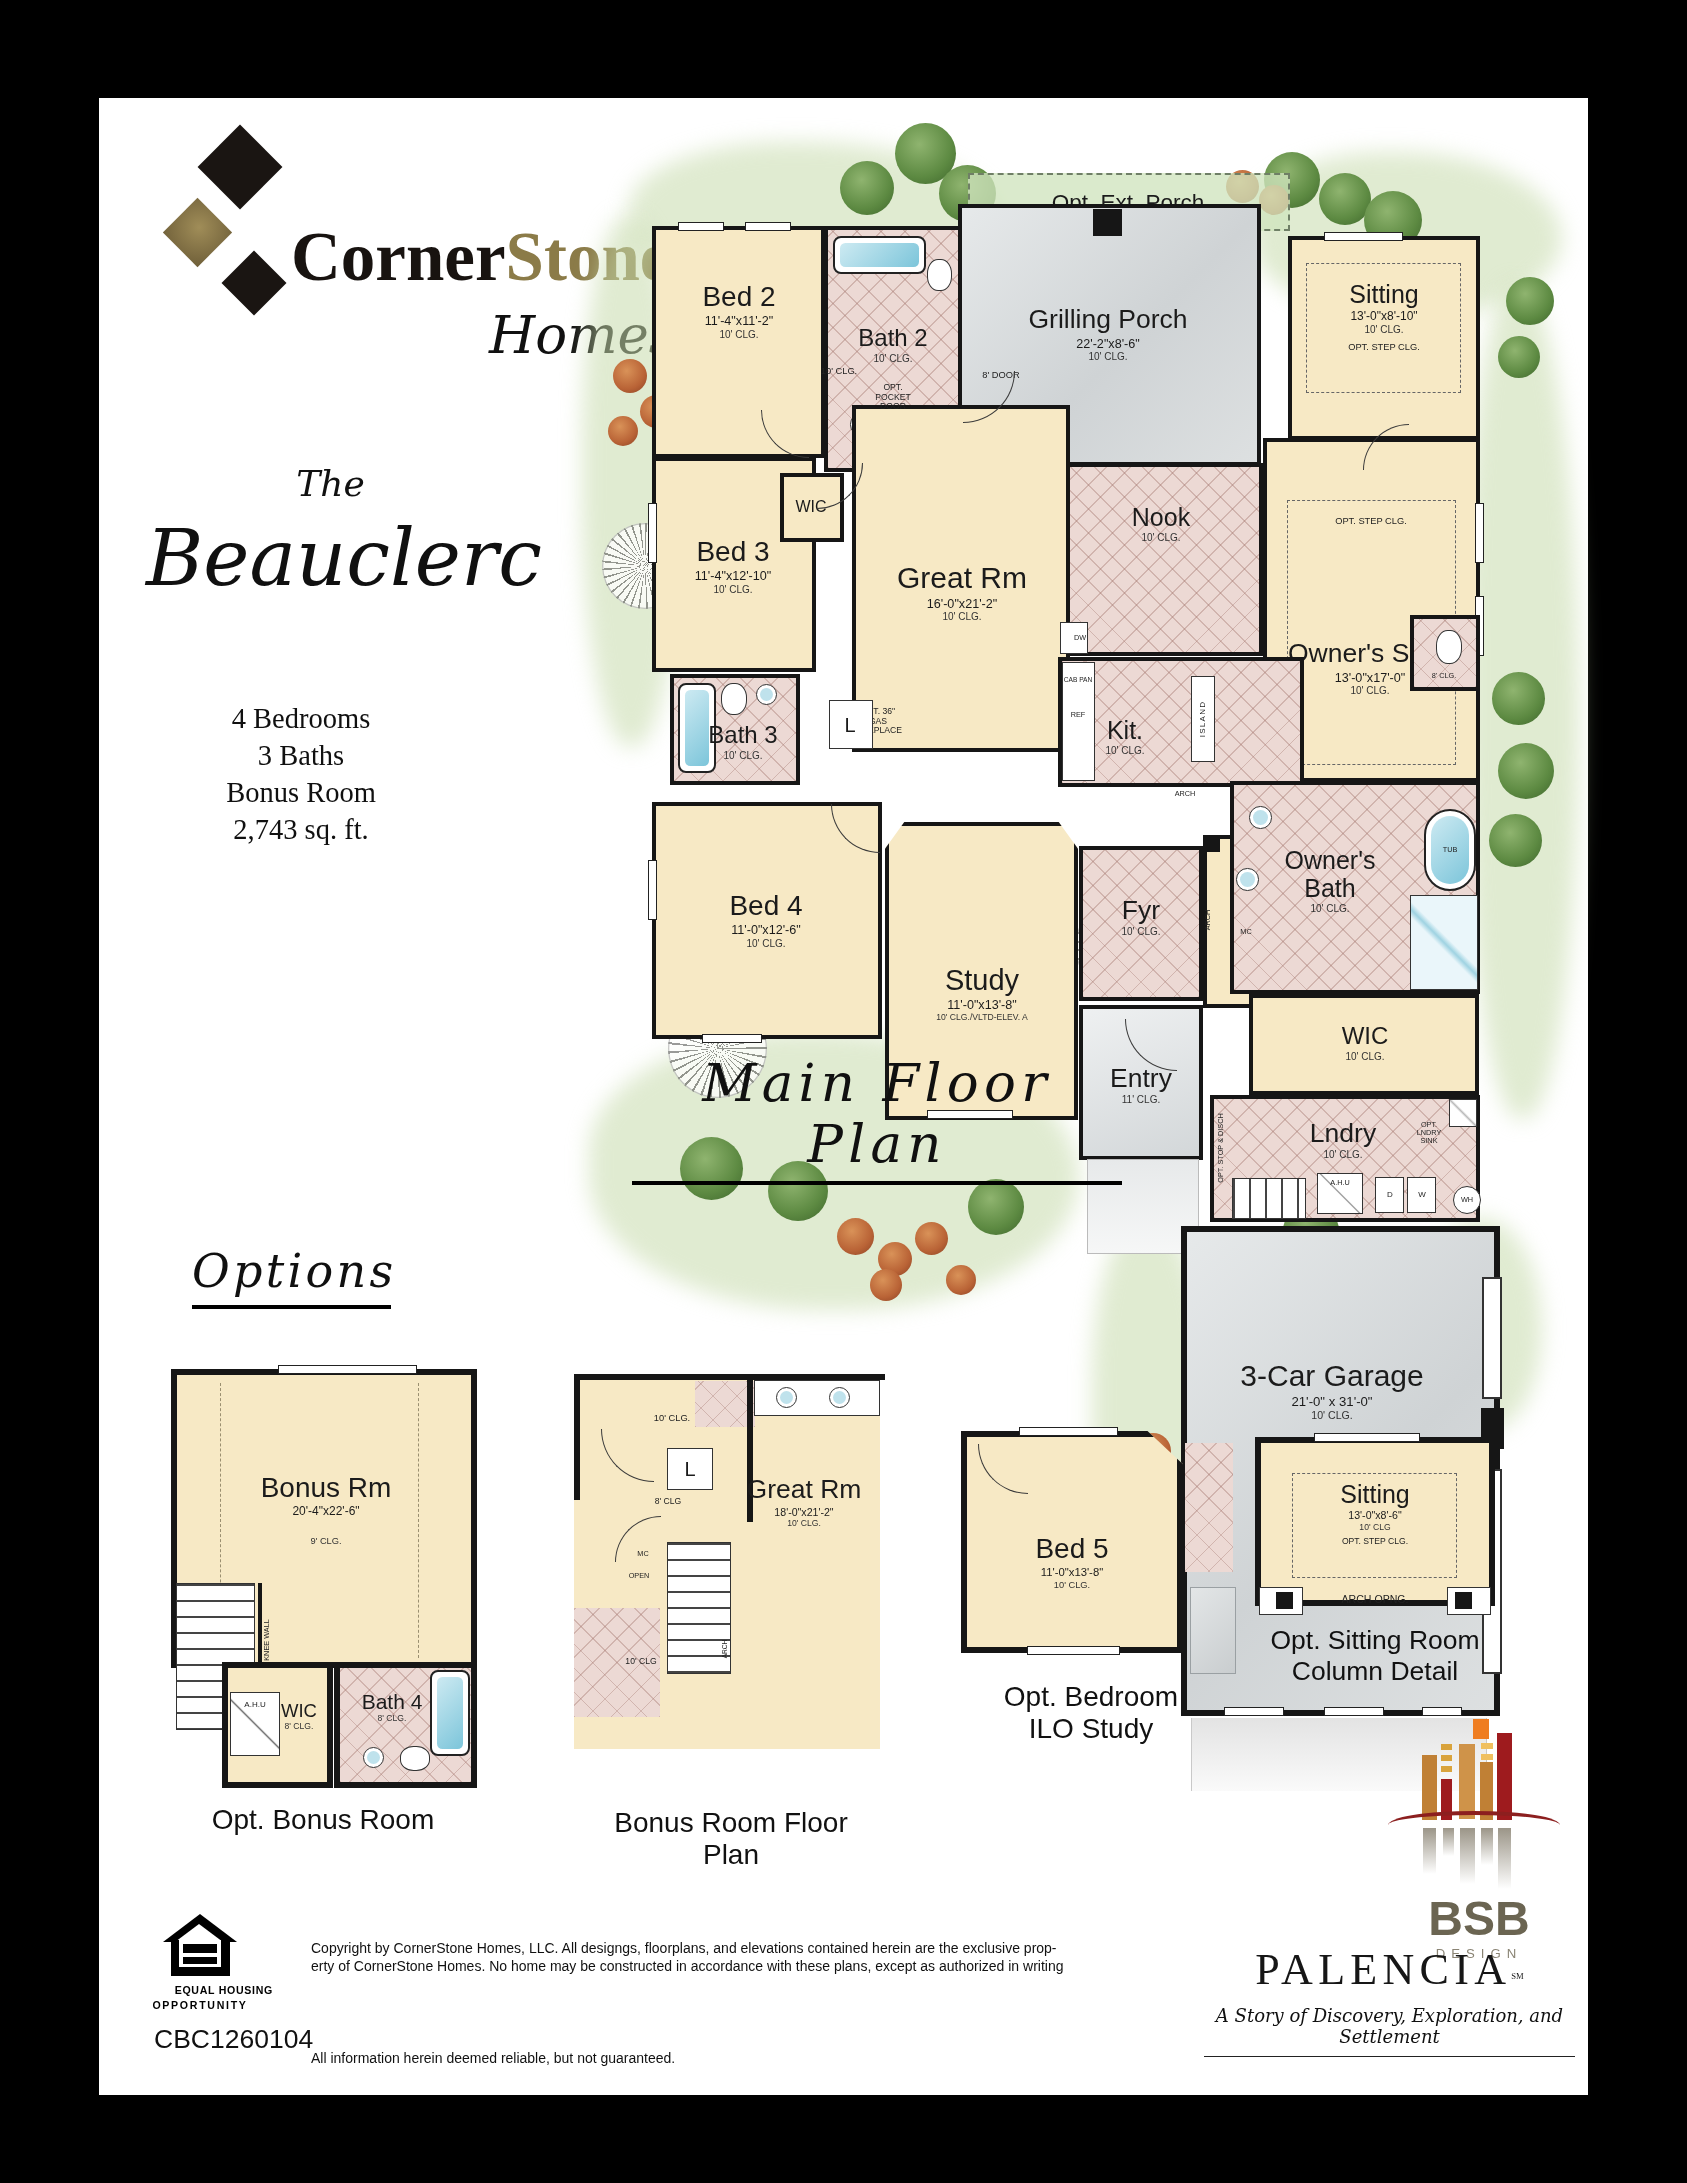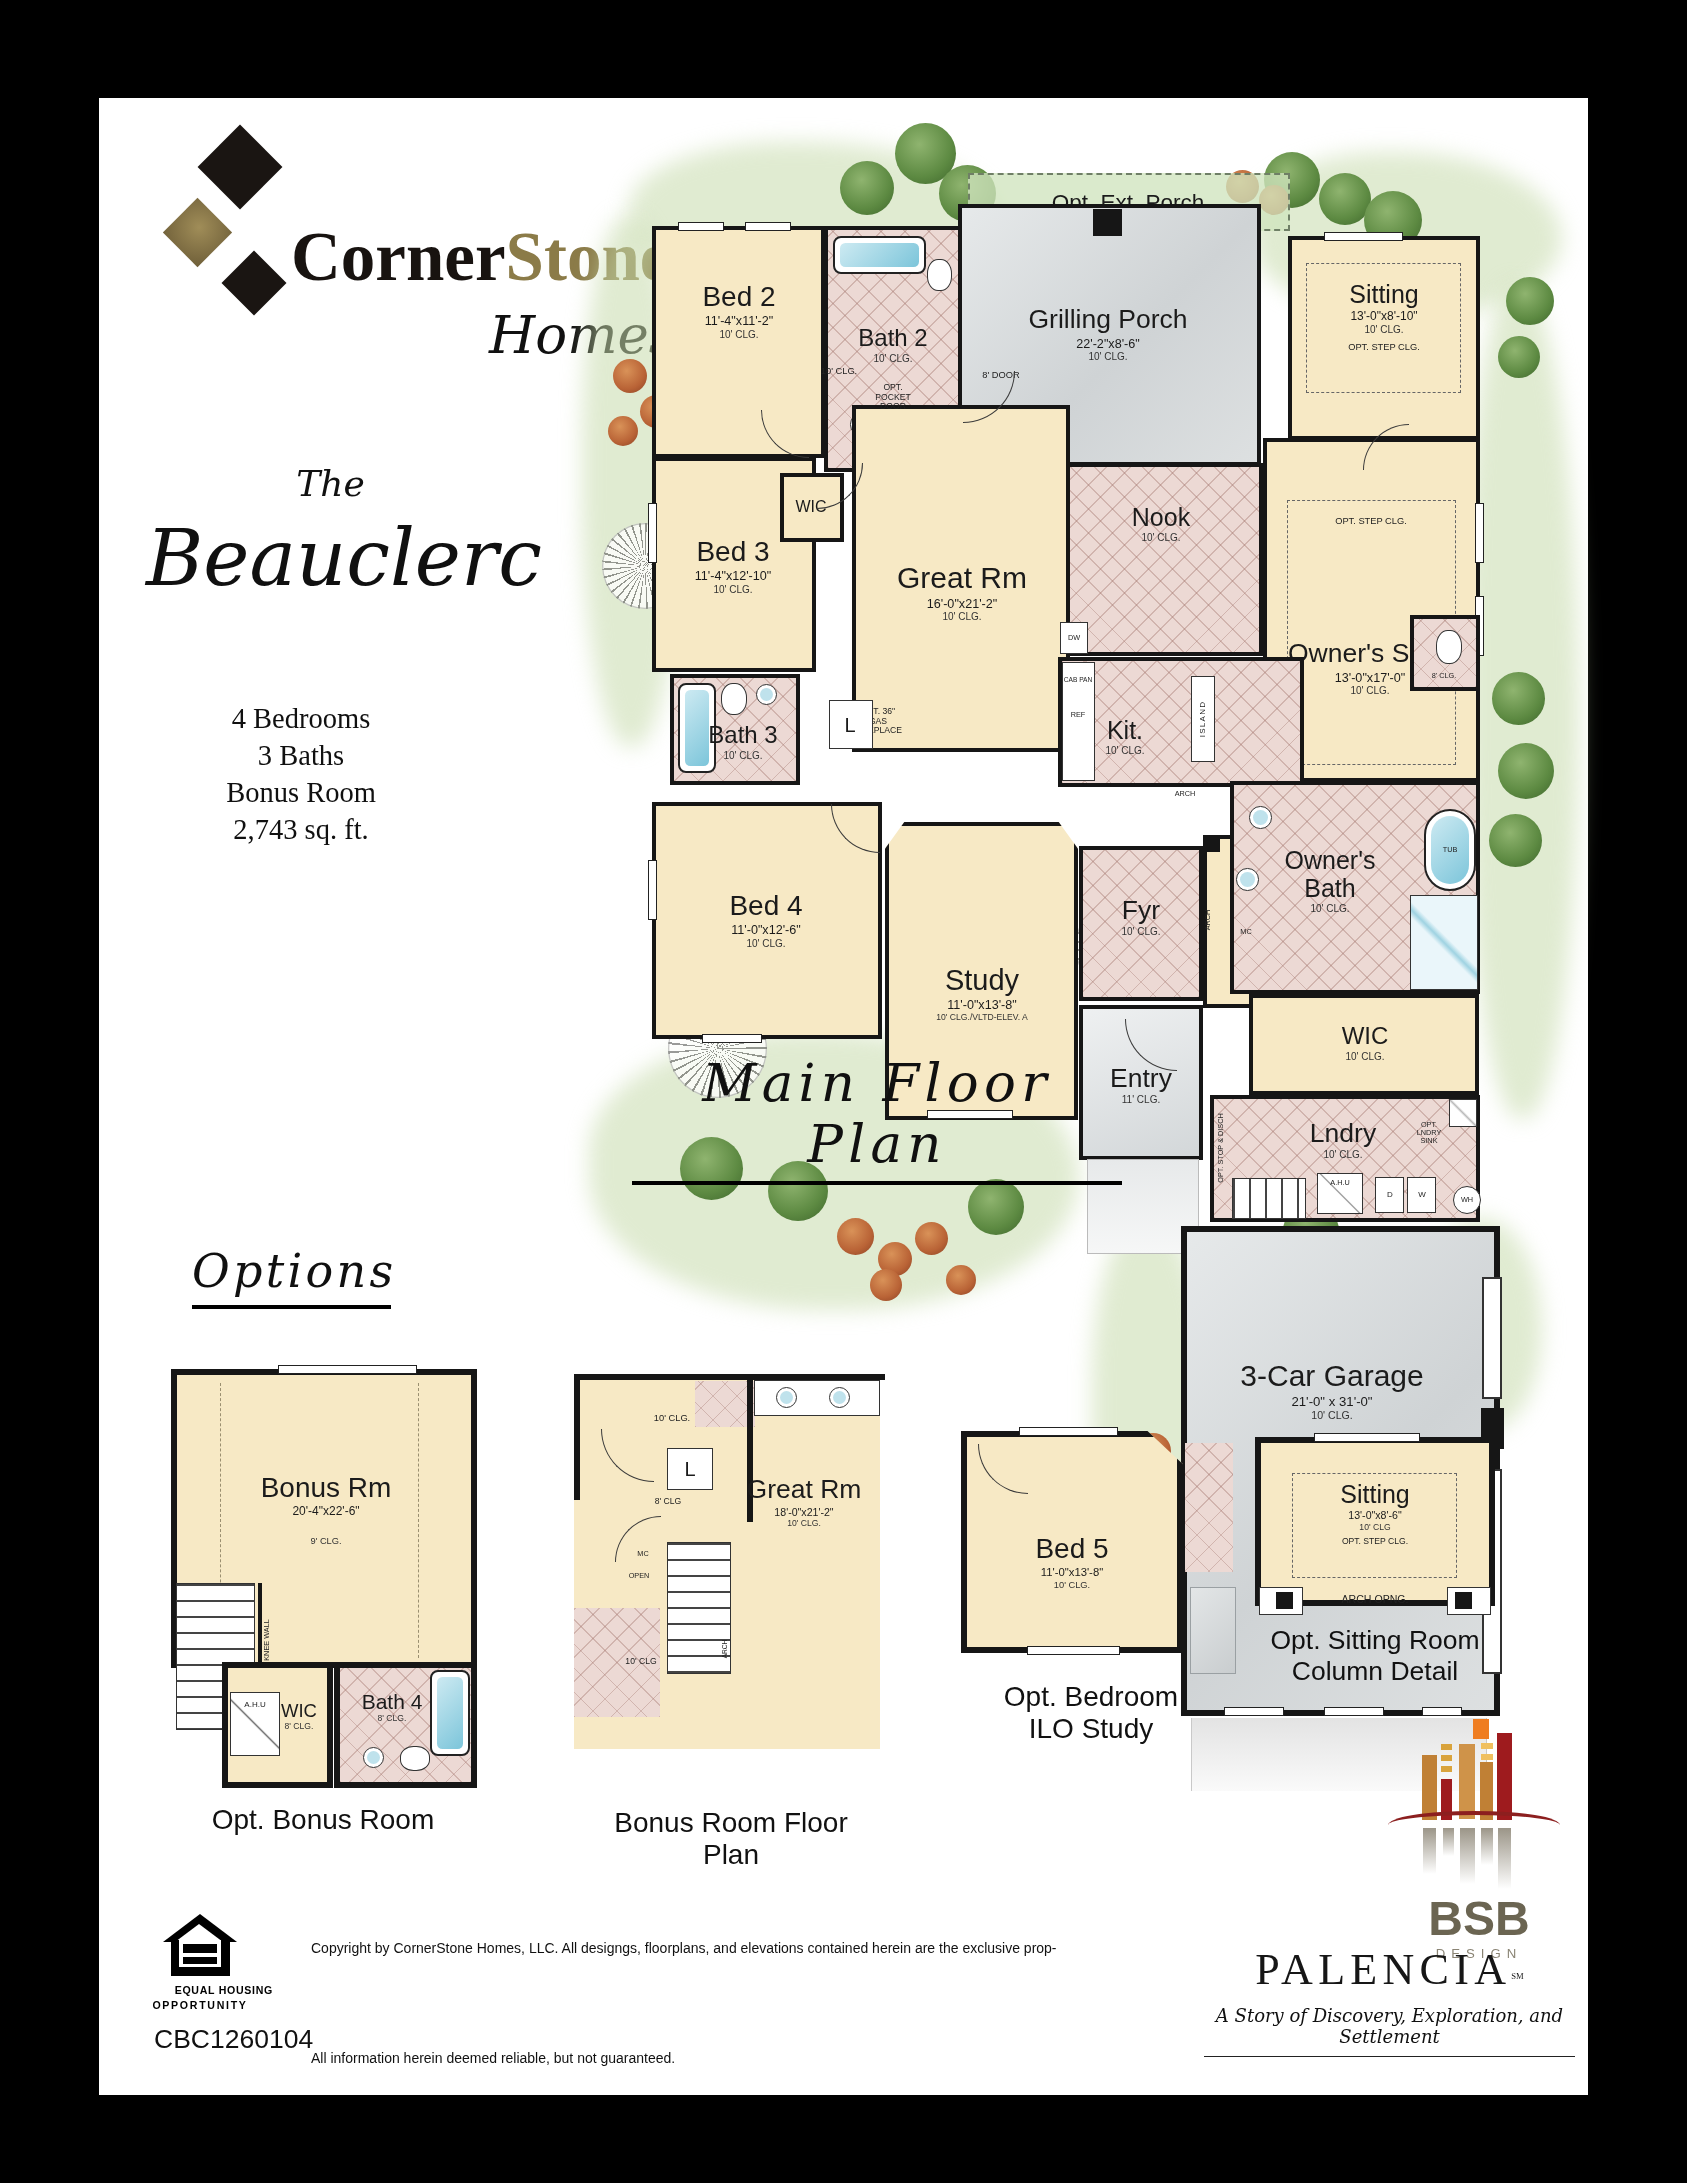--- a/index.html
+++ b/index.html
@@ -226,21 +226,21 @@
 </div>
 <div class="lbl" style="left:878px;top:721px;">
   <div class="tiny" style="font-size:8.6px;">OPT. 36"</div>
   <div class="tiny" style="font-size:8.6px;">GAS</div>
   <div class="tiny" style="font-size:8.6px;">FIREPLACE</div>
 </div>
 
 <div class="room tile" style="left:1058px;top:657px;width:246px;height:130px;"></div>
 <div class="whitebox" style="left:1060px;top:622px;width:28px;height:32px;"></div>
 <div class="lbl" style="left:1074px;top:638px;">
-    <div class="tiny" style="font-size:7.3px;">DW</div>
+    <div class="tiny" style="font-size:7.3px;padding-left:12px;">DW</div>
   </div>
 <div class="whitebox" style="left:1062px;top:662px;width:33px;height:119px;"></div>
 <div class="lbl" style="left:1078px;top:680px;">
     <div class="tiny" style="font-size:6.6px;">CAB PAN</div>
   </div>
 <div class="lbl" style="left:1078px;top:715px;">
     <div class="tiny" style="font-size:7.3px;">REF</div>
   </div>
 <div class="whitebox" style="left:1191px;top:676px;width:24px;height:86px;"></div>
 <div class="lbl vert" style="left:1203px;top:719px;">
@@ -551,20 +551,21 @@
 <div class="abs" style="left:171px;top:1940px;width:59px;height:36px;background:#000;"></div>
 <div class="abs" style="left:179px;top:1940px;width:42px;height:27px;background:#fff;"></div>
 <div class="abs" style="left:183px;top:1944px;width:34px;height:8.6px;background:#000;"></div>
 <div class="abs" style="left:183px;top:1957px;width:34px;height:6.6px;background:#000;"></div>
 <div class="abs" style="left:127px;top:1984px;width:146px;text-align:right;font-size:10.6px;font-weight:bold;letter-spacing:0.7px;color:#000;">EQUAL HOUSING</div>
 <div class="abs" style="left:127px;top:1999px;width:146px;text-align:center;font-size:10.6px;font-weight:bold;letter-spacing:1.7px;color:#000;">OPPORTUNITY</div>
 <div class="abs" style="left:154px;top:2024px;font-size:26.5px;color:#111;">CBC1260104</div>
 
 <div class="abs" style="left:311px;top:1939px;width:880px;font-size:14px;line-height:18px;color:#111;">
   <div style="white-space:nowrap;">Copyright by CornerStone Homes, LLC.  All designgs, floorplans, and elevations contained herein are the exclusive prop-</div>
+  <div style="white-space:nowrap;">erty of CornerStone Homes.  No home may be constructed in accordance with these plans, except as authorized in writing</div>
 </div>
 <div class="abs" style="left:311px;top:2050px;font-size:14px;color:#111;">All information herein deemed reliable, but not guaranteed.</div>
 
 <div class="abs serif" style="left:1211px;top:1944px;width:357px;text-align:center;">
   <span style="font-size:44px;letter-spacing:5.3px;color:#161616;">PALENCIA</span><span style="font-size:8.6px;vertical-align:super;color:#161616;">SM</span>
 </div>
 <div class="abs script" style="left:1204px;top:2005px;width:371px;text-align:center;font-size:18px;border-bottom:1.3px solid #222;padding-bottom:9.3px;">A Story of Discovery, Exploration, and Settlement</div>
 
 
 </body></html>

